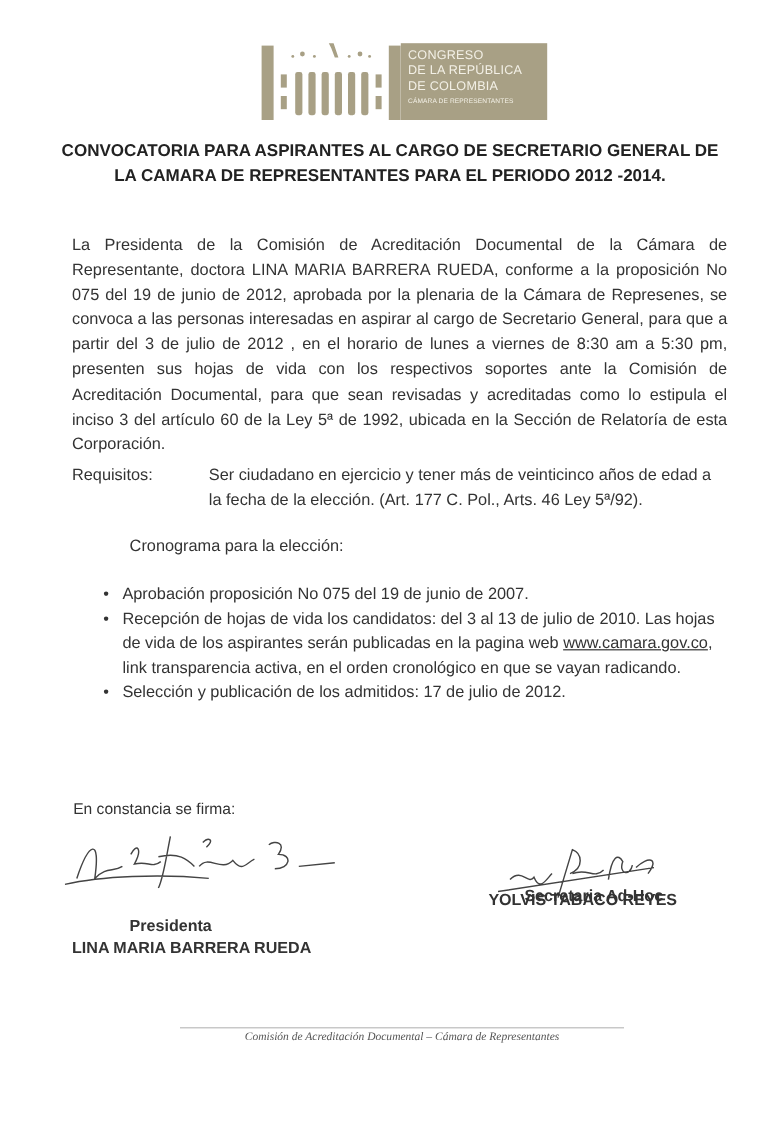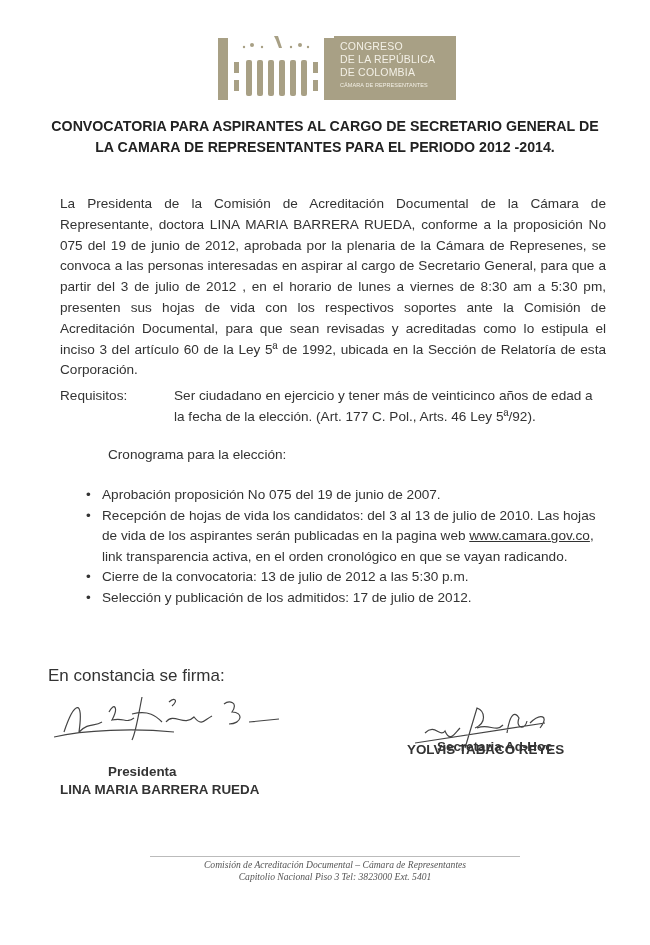--- a/index.html
+++ b/index.html
@@ -17,21 +17,21 @@
             font-size: 13.6px; line-height: 20.8px; color: #333; }
     .req { position: absolute; left: 60px; top: 386px; width: 546px; font-size: 13.6px; line-height: 20.5px; color: #333; }
     .req-label { position: absolute; left: 0; top: 0; }
     .req-text { position: absolute; left: 114px; top: 0; width: 432px; }
     .crono-title { position: absolute; left: 60px; top: 447px; font-size: 13.6px; color: #333; margin-left: 48px; }
     .crono-list { position: absolute; left: 86px; top: 485px; width: 520px; margin: 0; padding: 0; list-style: none;
                   font-size: 13.6px; line-height: 20.5px; color: #333; }
     .crono-list li { position: relative; padding-left: 16px; }
     .crono-list li::before { content: "•"; position: absolute; left: 0; top: 0; }
     .link { text-decoration: underline; color: #333; }
-    .constancia { position: absolute; left: 48px; top: 666px; font-size: 17px; color: #333; }
+    .constancia { position: absolute; left: 61px; top: 666px; font-size: 13px; color: #333; }
     .sig1 { position: absolute; left: 54px; top: 692px; width: 230px; height: 50px; }
     .sig2 { position: absolute; left: 415px; top: 703px; width: 140px; height: 50px; }
     .name1 { position: absolute; left: 60px; top: 742px; font-weight: bold; font-size: 13.4px; color: #333; margin-top: 40px; }
     .role1 { position: absolute; left: 108px; top: 764px; font-weight: bold; font-size: 13.4px; color: #333; }
     .name2 { position: absolute; left: 407px; top: 742px; font-weight: bold; font-size: 13.4px; color: #333; }
     .role2 { position: absolute; left: 437px; top: 739px; font-weight: bold; font-size: 13.4px; color: #333; }
     .footer-rule { position: absolute; left: 150px; top: 856px; width: 370px; height: 1px; background: #bbb; }
     .footer { position: absolute; left: 150px; top: 859px; width: 370px; text-align: center;
               font-family: "Liberation Serif", serif; font-style: italic; font-size: 9.6px; line-height: 12px; color: #555; }
   </style>
@@ -80,21 +80,20 @@
 <div class="req">
   <span class="req-label">Requisitos:</span>
   <span class="req-text">Ser ciudadano en ejercicio y tener más de veinticinco años de edad a la fecha de la elección. (Art. 177 C. Pol., Arts. 46 Ley 5ª/92).</span>
 </div>
 
 <div class="crono-title">Cronograma para la elección:</div>
 
 <ul class="crono-list">
   <li><span>Aprobación proposición No 075 del 19 de junio de 2007.</span></li>
   <li><span>Recepción de hojas de vida los candidatos: del 3 al 13 de julio de 2010. Las hojas de vida de los aspirantes serán publicadas en la pagina web </span><span class="link">www.camara.gov.co</span><span>, link transparencia activa,  en el orden cronológico en que se vayan radicando.</span></li>
-  <li><span>Cierre de la convocatoria: 13 de julio de 2012 a las 5:30 p.m.</span></li>
   <li><span>Selección y publicación de los admitidos: 17 de julio de 2012.</span></li>
 </ul>
 
 <div class="constancia">En constancia se firma:</div>
 
 <svg class="sig1" viewBox="0 0 230 50">
   <path d="M10 40 C20 10, 30 5, 25 40 C35 30, 40 35, 48 30 M55 20 C60 10, 65 15, 58 28 C70 25, 72 32, 80 26 M88 5 C84 25, 82 40, 78 48 M78 22 C95 18, 102 24, 108 30 M115 10 C120 5, 125 8, 118 14 M112 30 C120 20, 130 35, 140 25 C148 35, 150 28, 158 24 M170 12 C175 8, 185 10, 178 20 C190 20, 188 32, 175 32 M195 30 L225 27 M0 45 C30 38, 80 36, 120 40" fill="none" stroke="#444" stroke-width="1.2"></path>
 </svg>
 
 <svg class="sig2" viewBox="0 0 140 50">
@@ -102,14 +101,13 @@
 </svg>
 
 <div class="name1">LINA MARIA BARRERA RUEDA</div>
 <div class="role1">Presidenta</div>
 <div class="name2">YOLVIS TABACO REYES</div>
 <div class="role2">Secretaria Ad-Hoc</div>
 
 <div class="footer-rule"></div>
 <div class="footer">
   <div>Comisión de Acreditación Documental – Cámara de Representantes</div>
-  <div>Capitolio Nacional Piso 3 Tel: 3823000 Ext. 5401</div>
 </div>
 
 </body></html>

